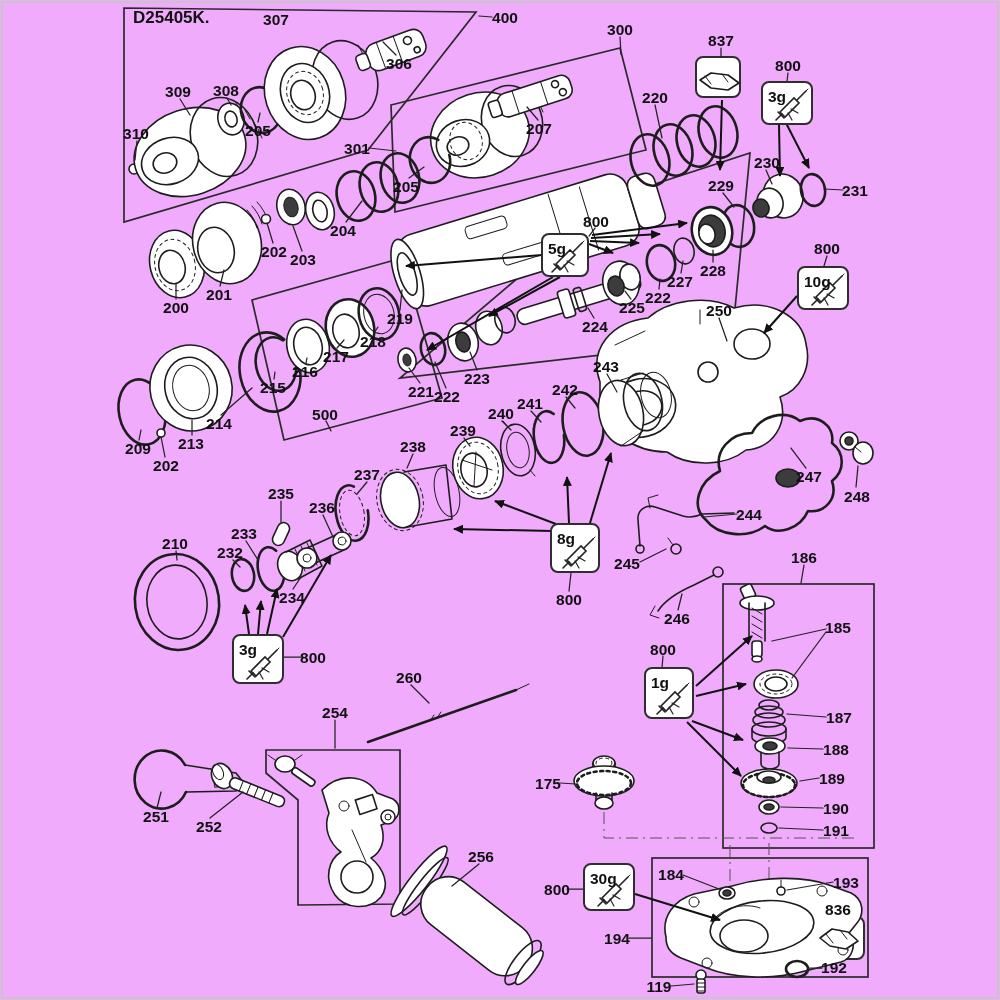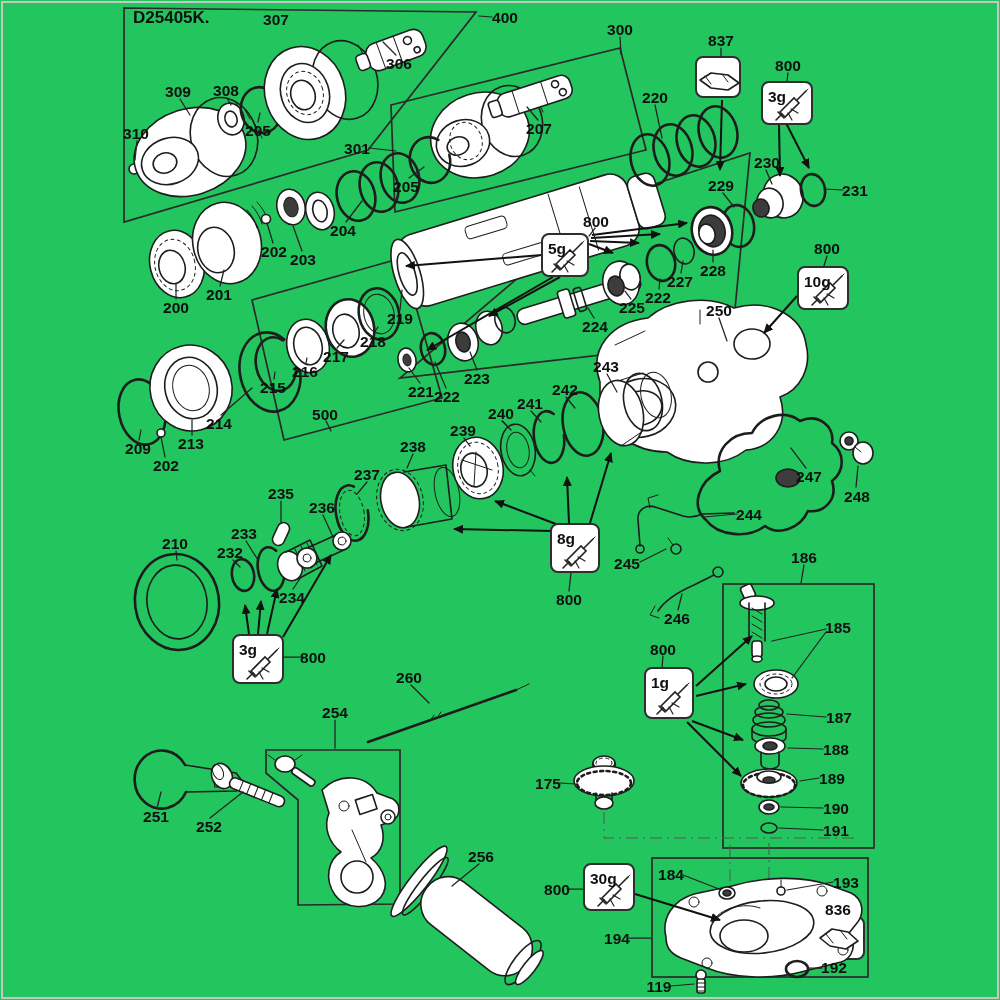--- a/index.html
+++ b/index.html
@@ -1,16 +1,16 @@
 <!DOCTYPE html>
 <html><head>
 <meta charset="utf-8">
 <style>
   html,body{margin:0;padding:0;background:#fff;}
-  .stage{position:relative;width:1000px;height:1000px;background:#22c55e;overflow:hidden;}
+  .stage{position:relative;width:1000px;height:1000px;background:#f0abfc;overflow:hidden;}
   svg{display:block;}
   .lbl{font-family:"Liberation Sans",sans-serif;font-weight:700;font-size:15.5px;fill:#101010;text-anchor:middle;dominant-baseline:central;}
   .lbl.start{text-anchor:start;}
   .lbl.title{font-size:17px;}
   .gbox{fill:#ffffff;stroke:#2e2e2e;stroke-width:2;}
   .rbx{fill:#ffffff;stroke:#2e2e2e;stroke-width:2;}
   .box{fill:none;stroke:#2a2a2a;stroke-width:1.7;stroke-linejoin:miter;}
   #parts ellipse,#parts path,#parts rect,#parts circle,#parts line,#parts polyline{fill:#fff;stroke:#1d1d1d;stroke-width:1.6;stroke-linecap:round;stroke-linejoin:round;}
   #parts .n{fill:none;}
   #parts .d{fill:#3c3c3c;}

